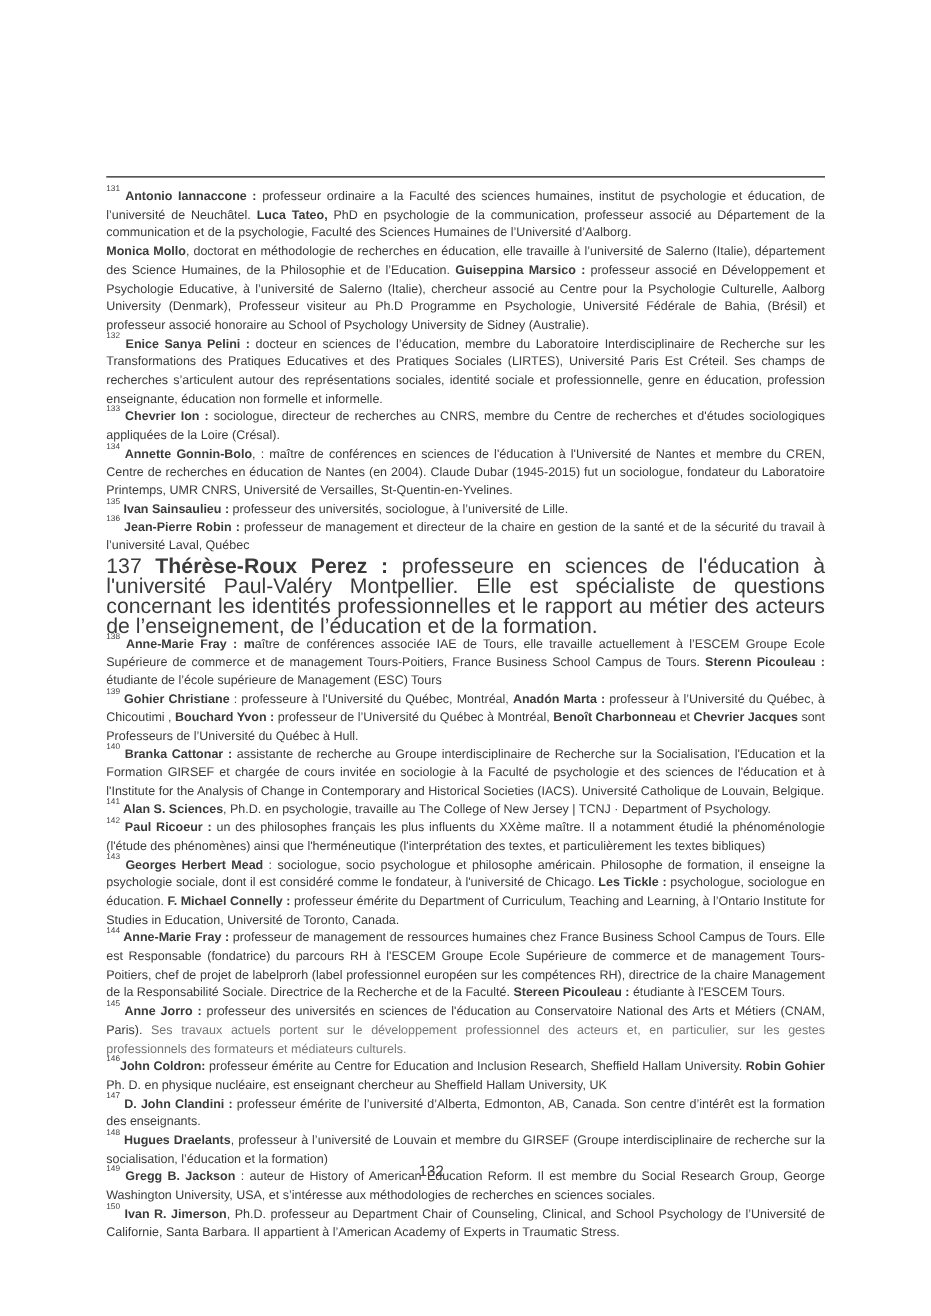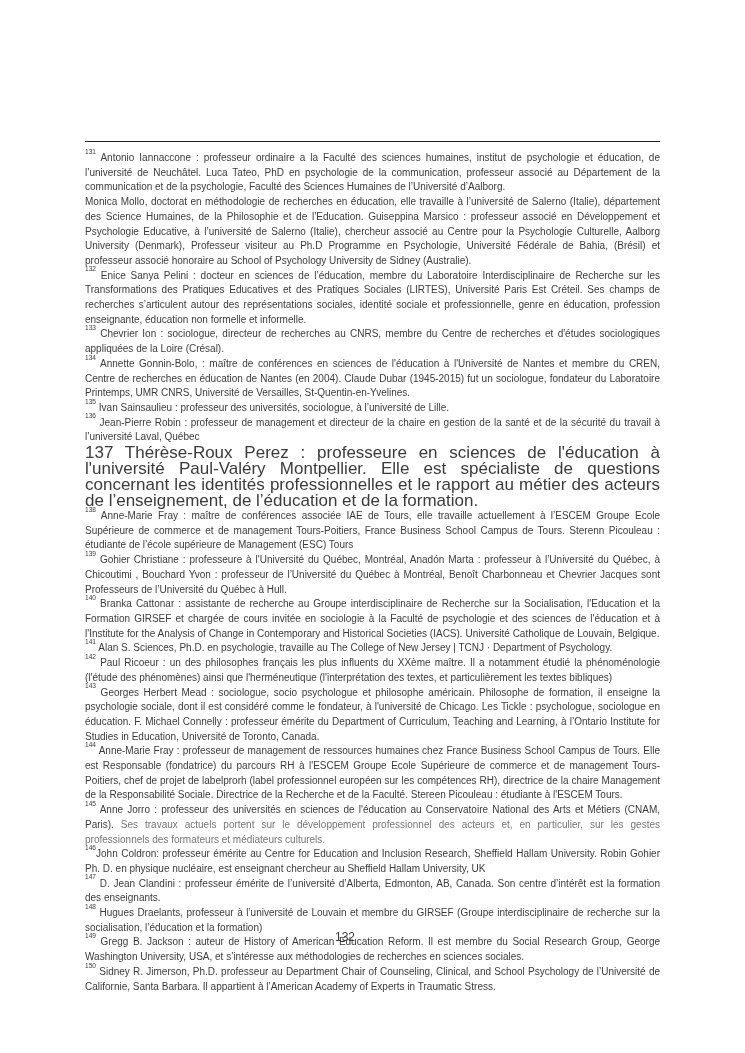--- a/index.html
+++ b/index.html
@@ -43,21 +43,21 @@
   p.footnote sup {
     font-size: 0.66em;
     line-height: 0;
     position: relative;
     top: -0.45em;
   }
   p.footnote.large {
     font-size: 17px;
     line-height: 16px;
   }
-  .bold { font-weight: normal; }
+  .bold { font-weight: bold; }
   .page-number {
     position: absolute;
     left: 0;
     top: 930px;
     width: 690px;
     text-align: center;
     font-size: 12px;
     color: #3b3b3b;
   }
 </style>
@@ -78,20 +78,20 @@
         <p class="footnote large"><span>137 </span><span class="bold">Thérèse-Roux Perez :</span><span> professeure en sciences de l'éducation à l'université Paul-Valéry Montpellier. Elle est spécialiste de questions concernant les identités professionnelles et le rapport au métier des acteurs de l’enseignement, de l’éducation et de la formation.</span></p>
         <p class="footnote"><sup>138</sup><span class="bold"> Anne-Marie Fray : m</span><span>aître de conférences associée IAE de Tours, elle travaille actuellement à l’ESCEM Groupe Ecole Supérieure de commerce et de management Tours-Poitiers, France Business School Campus de Tours. </span><span class="bold">Sterenn Picouleau :</span><span> étudiante de l’école supérieure de Management (ESC) Tours</span></p>
         <p class="footnote"><sup>139</sup><span class="bold"> Gohier Christiane</span><span> : professeure à l'Université du Québec, Montréal, </span><span class="bold">Anadón Marta :</span><span> professeur à l’Université du Québec, à Chicoutimi , </span><span class="bold">Bouchard Yvon :</span><span> professeur de l’Université du Québec à Montréal, </span><span class="bold">Benoît Charbonneau</span><span> et  </span><span class="bold">Chevrier Jacques</span><span> sont Professeurs de l’Université du Québec à Hull.</span></p>
         <p class="footnote"><sup>140</sup><span class="bold"> Branka Cattonar :</span><span> assistante de recherche au Groupe interdisciplinaire de Recherche sur la Socialisation, l'Education et la Formation GIRSEF et chargée de cours invitée en sociologie à la  Faculté de psychologie et des sciences de l'éducation et à l'Institute for the Analysis of Change in Contemporary and Historical Societies (IACS). Université Catholique de Louvain, Belgique.</span></p>
         <p class="footnote"><sup>141</sup><span class="bold"> Alan S. Sciences</span><span>, Ph.D. en psychologie, travaille au The College of New Jersey | TCNJ · Department of Psychology.</span></p>
         <p class="footnote"><sup>142</sup><span class="bold"> Paul Ricoeur :</span><span> un des philosophes français les plus influents du XXème maître. Il a notamment étudié la phénoménologie (l'étude des phénomènes) ainsi que l'herméneutique (l'interprétation des textes, et particulièrement les textes bibliques)</span></p>
         <p class="footnote"><sup>143</sup><span class="bold"> Georges Herbert Mead</span><span> : sociologue, socio psychologue et philosophe américain. Philosophe de formation, il enseigne la psychologie sociale, dont il est considéré comme le fondateur, à l'université de Chicago. </span><span class="bold">Les Tickle :</span><span>  psychologue, sociologue en éducation. </span><span class="bold">F. Michael Connelly :</span><span> professeur émérite du Department of Curriculum, Teaching and Learning, à l’Ontario Institute for Studies in Education, Université de Toronto, Canada.</span></p>
         <p class="footnote"><sup>144</sup><span class="bold"> Anne-Marie Fray :</span><span> professeur de management de ressources humaines chez  France Business School Campus de Tours. Elle est Responsable (fondatrice) du parcours RH à l'ESCEM Groupe Ecole Supérieure de commerce et de management Tours-Poitiers, chef de projet de labelprorh (label professionnel européen sur les compétences RH), directrice de la chaire Management de la Responsabilité Sociale. Directrice de la Recherche et de la Faculté. </span><span class="bold">Stereen Picouleau :</span><span> étudiante à l'ESCEM Tours.</span></p>
         <p class="footnote"><sup>145</sup><span class="bold"> Anne Jorro :</span><span> professeur des universités en sciences de l'éducation au Conservatoire National des Arts et Métiers (CNAM, Paris). </span><span style="color: rgb(117, 117, 117);">Ses travaux actuels portent sur le développement professionnel des acteurs et, en particulier, sur les gestes professionnels des formateurs et médiateurs culturels.</span></p>
         <p class="footnote"><sup>146</sup><span class="bold">John Coldron:</span><span> professeur émérite au Centre for Education and Inclusion Research, Sheffield Hallam University. </span><span class="bold">Robin Gohier</span><span> Ph. D. en physique nucléaire, est enseignant chercheur au Sheffield Hallam University, UK</span></p>
-        <p class="footnote"><sup>147</sup><span class="bold"> D. Jean Clandini :</span><span> professeur émérite de l’université d’Alberta, Edmonton, AB, Canada. Son centre d’intérêt est la formation des enseignants.</span></p>
+        <p class="footnote"><sup>147</sup><span class="bold"> D. John Clandini :</span><span> professeur émérite de l’université d’Alberta, Edmonton, AB, Canada. Son centre d’intérêt est la formation des enseignants.</span></p>
         <p class="footnote"><sup>148</sup><span class="bold"> Hugues Draelants</span><span>, professeur à l’université de Louvain et membre du GIRSEF (Groupe interdisciplinaire de recherche sur la socialisation, l’éducation et la formation)</span></p>
         <p class="footnote"><sup>149</sup><span class="bold"> Gregg B. Jackson</span><span> : auteur de History of American Education Reform. Il est membre du Social Research Group, George Washington University, USA, et s’intéresse aux méthodologies de recherches en sciences sociales.</span></p>
-        <p class="footnote"><sup>150</sup><span class="bold"> Sidney R. Jimerson</span><span>, Ph.D. professeur au Department Chair of Counseling, Clinical, and School Psychology de l’Université de Californie, Santa Barbara. Il appartient à l’American Academy of Experts in Traumatic Stress.</span></p>
+        <p class="footnote"><sup>150</sup><span class="bold"> Ivan R. Jimerson</span><span>, Ph.D. professeur au Department Chair of Counseling, Clinical, and School Psychology de l’Université de Californie, Santa Barbara. Il appartient à l’American Academy of Experts in Traumatic Stress.</span></p>
       </div>
   </div>
   <div class="page-number">132</div>
 </div>
 
 </body></html>

